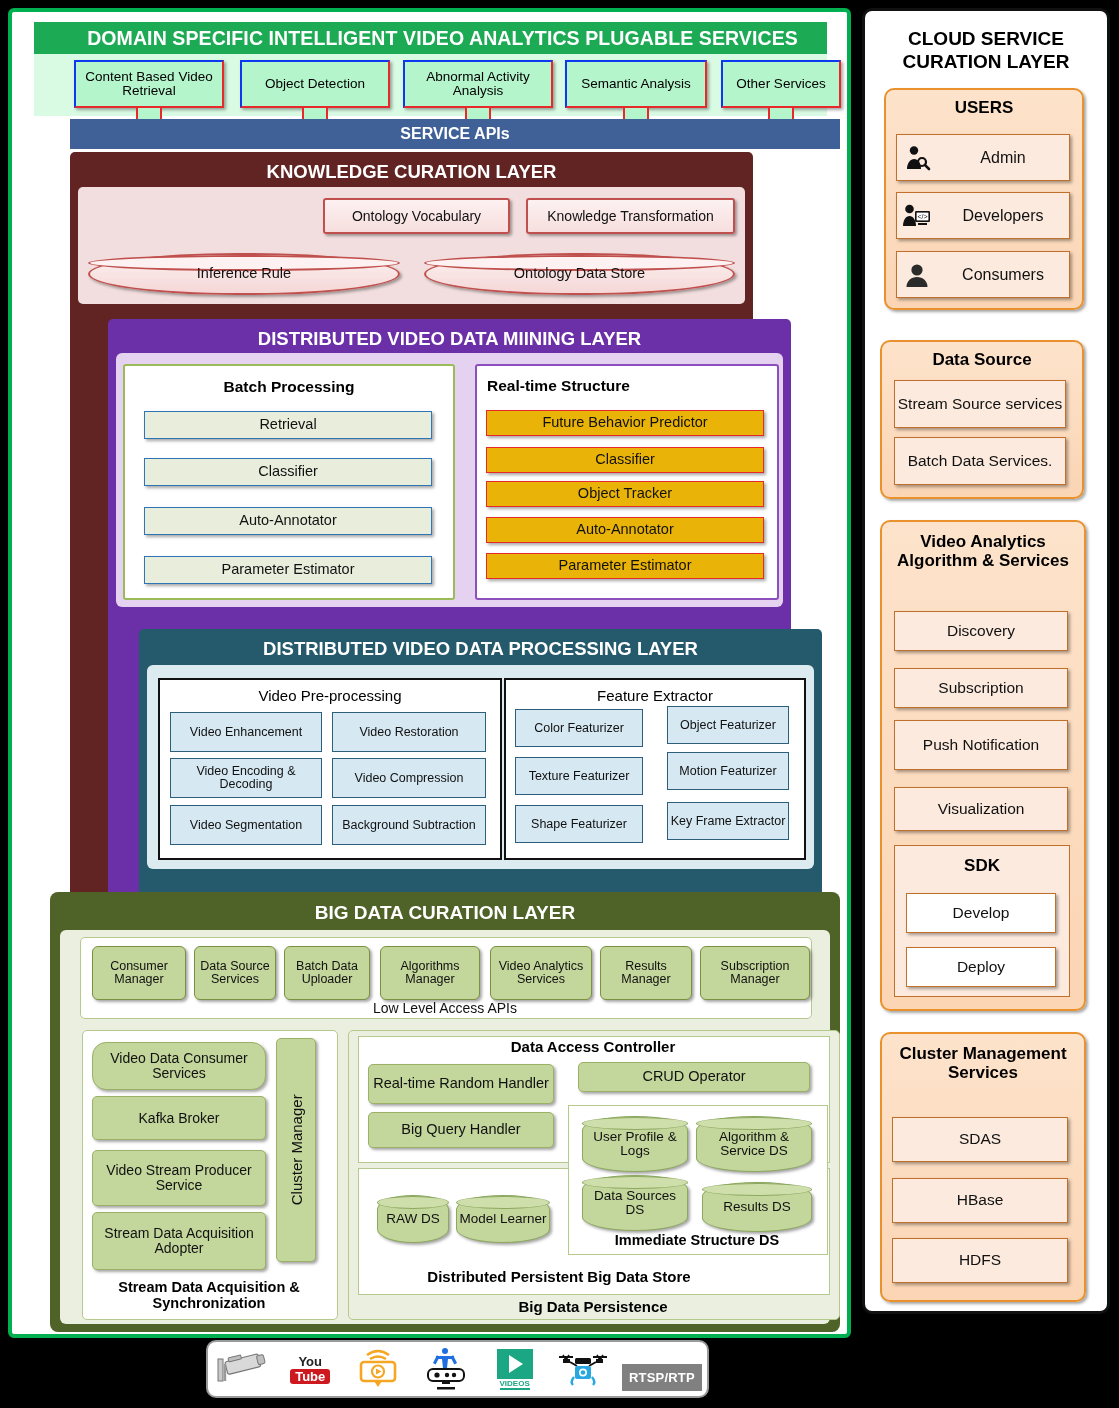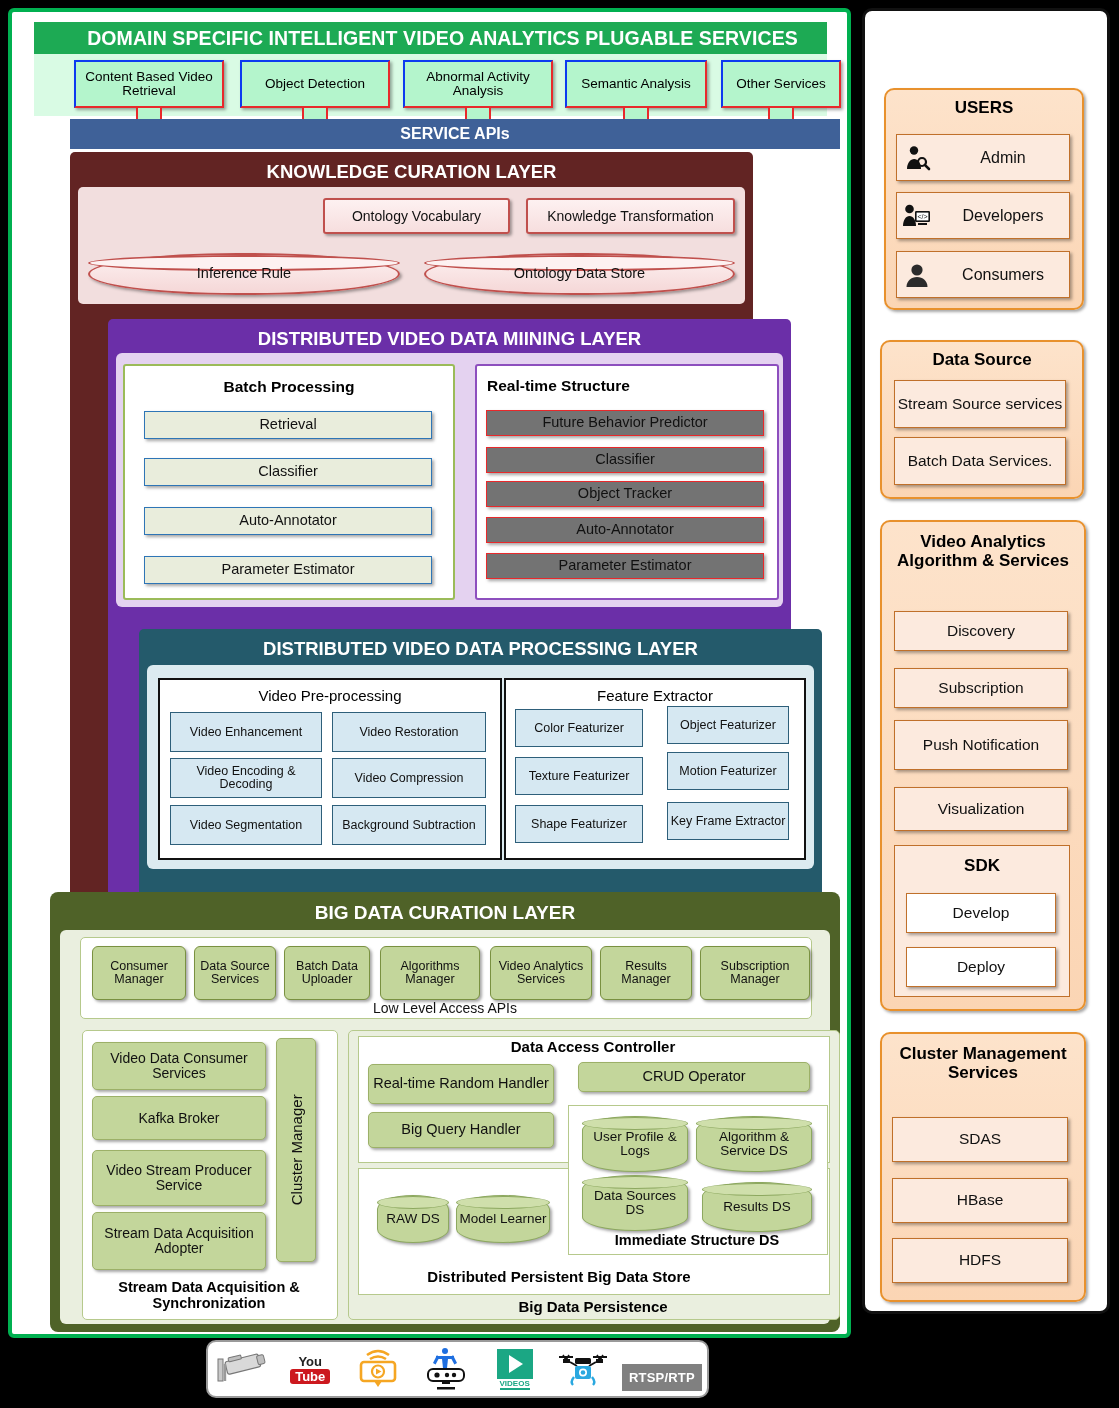--- a/index.html
+++ b/index.html
@@ -35,21 +35,21 @@
   .cyl::before{content:"";position:absolute;left:-2px;right:-2px;top:0px;height:16px;border:2px solid #c0504d;border-radius:50%;box-sizing:border-box;background:#fdf1f1;}
   .cyl span{position:relative;z-index:2;}
 
   
   #vm-title{top:9px;font-size:18.5px;}
   #vm-inner{position:absolute;left:104px;top:341px;width:667px;height:254px;background:#e4d2f0;border-radius:6px;}
   #batch-card{position:absolute;left:111px;top:352px;width:328px;height:232px;background:#fff;border:2px solid #9bbb59;border-radius:3px;}
   #rt-card{position:absolute;left:463px;top:352px;width:300px;height:232px;background:#fff;border:2px solid #8d4fbe;border-radius:3px;}
   .card-h{position:absolute;left:0;width:100%;text-align:center;font-weight:bold;font-size:15.5px;color:#000;}
   .bp-item{position:absolute;background:#e9edDC;border:1.6px solid #2e75b6;font-size:14.5px;color:#111;}
-  .rt-item{position:absolute;background:#737373;border:1.6px solid #e8292b;font-size:14.5px;color:#111;}
+  .rt-item{position:absolute;background:#eab308;border:1.6px solid #e8292b;font-size:14.5px;color:#111;}
 
   
   #vp-title{top:9px;font-size:18.5px;}
   #vp-inner{position:absolute;left:135px;top:653px;width:667px;height:204px;background:#dcebf0;border-radius:6px;}
   .proc-card{position:absolute;background:#fff;border:2.2px solid #111;}
   .proc-h{position:absolute;left:0;width:100%;text-align:center;font-size:15px;color:#000;}
   .proc-item{position:absolute;background:#d6e8f2;border:1.5px solid #2e5f7a;font-size:12.5px;color:#111;}
 
   
   #bd-band{position:absolute;left:38px;top:880px;width:790px;height:440px;background:#4f6228;border-radius:8px;}
@@ -195,21 +195,21 @@
     <div class="mgr bx sh" style="left:80px;width:94px;">Consumer Manager</div>
     <div class="mgr bx sh" style="left:182px;width:82px;">Data Source Services</div>
     <div class="mgr bx sh" style="left:272px;width:86px;">Batch Data Uploader</div>
     <div class="mgr bx sh" style="left:368px;width:100px;">Algorithms Manager</div>
     <div class="mgr bx sh" style="left:478px;width:102px;">Video Analytics Services</div>
     <div class="mgr bx sh" style="left:588px;width:92px;">Results Manager</div>
     <div class="mgr bx sh" style="left:688px;width:110px;">Subscription Manager</div>
     <div id="llapi-label">Low Level  Access APIs</div>
 
     <div id="sda-card"></div>
-    <div class="sda-item bx sh" style="left:80px;top:1030px;width:174px;height:48px;">Video Data Consumer Services</div>
+    <div class="sda-item bx sh" style="left:80px;top:1030px;width:174px;height:48px;border-radius:14px;">Video Data Consumer Services</div>
     <div class="sda-item bx sh" style="left:80px;top:1084px;width:174px;height:44px;">Kafka Broker</div>
     <div class="sda-item bx sh" style="left:80px;top:1138px;width:174px;height:56px;">Video Stream Producer Service</div>
     <div class="sda-item bx sh" style="left:80px;top:1200px;width:174px;height:58px;">Stream Data Acquisition Adopter</div>
     <div id="cluster-mgr" class="bx sh">
         <span>Cluster Manager</span>
       </div>
     <div id="sda-label">Stream Data Acquisition &amp; Synchronization</div>
 
     <div id="bdp-card"></div>
     <div id="dac-card"></div>
@@ -238,20 +238,21 @@
         <span>Data Sources DS</span>
       </div>
     <div class="ds bx sh" style="left:690px;top:1170px;width:110px;height:50px;">
         <span>Results DS</span>
       </div>
     <div id="isds-label">Immediate Structure DS</div>
     <div id="bdp-label">Big Data Persistence</div>
   </div>
 
   <div id="right-panel"></div>
+  <div id="cloud-title">CLOUD SERVICE CURATION LAYER</div>
 
   <div class="grp sh" style="left:884px;top:88px;width:196px;height:218px;">
     <div class="grp-h" style="top:8px;">USERS</div>
   </div>
   <div class="user-row sh" style="left:896px;top:134px;width:172px;height:45px;">
     <span class="uicon">
       <svg width="28" height="28" viewBox="0 0 28 28">
           <circle cx="11" cy="6.5" r="4.2" fill="#111"></circle>
           <path d="M4 25c0-6 3.4-10 7.2-10S18 19 18 25z" fill="#111"></path>
           <circle cx="19" cy="18" r="4" fill="none" stroke="#111" stroke-width="2.2"></circle>

